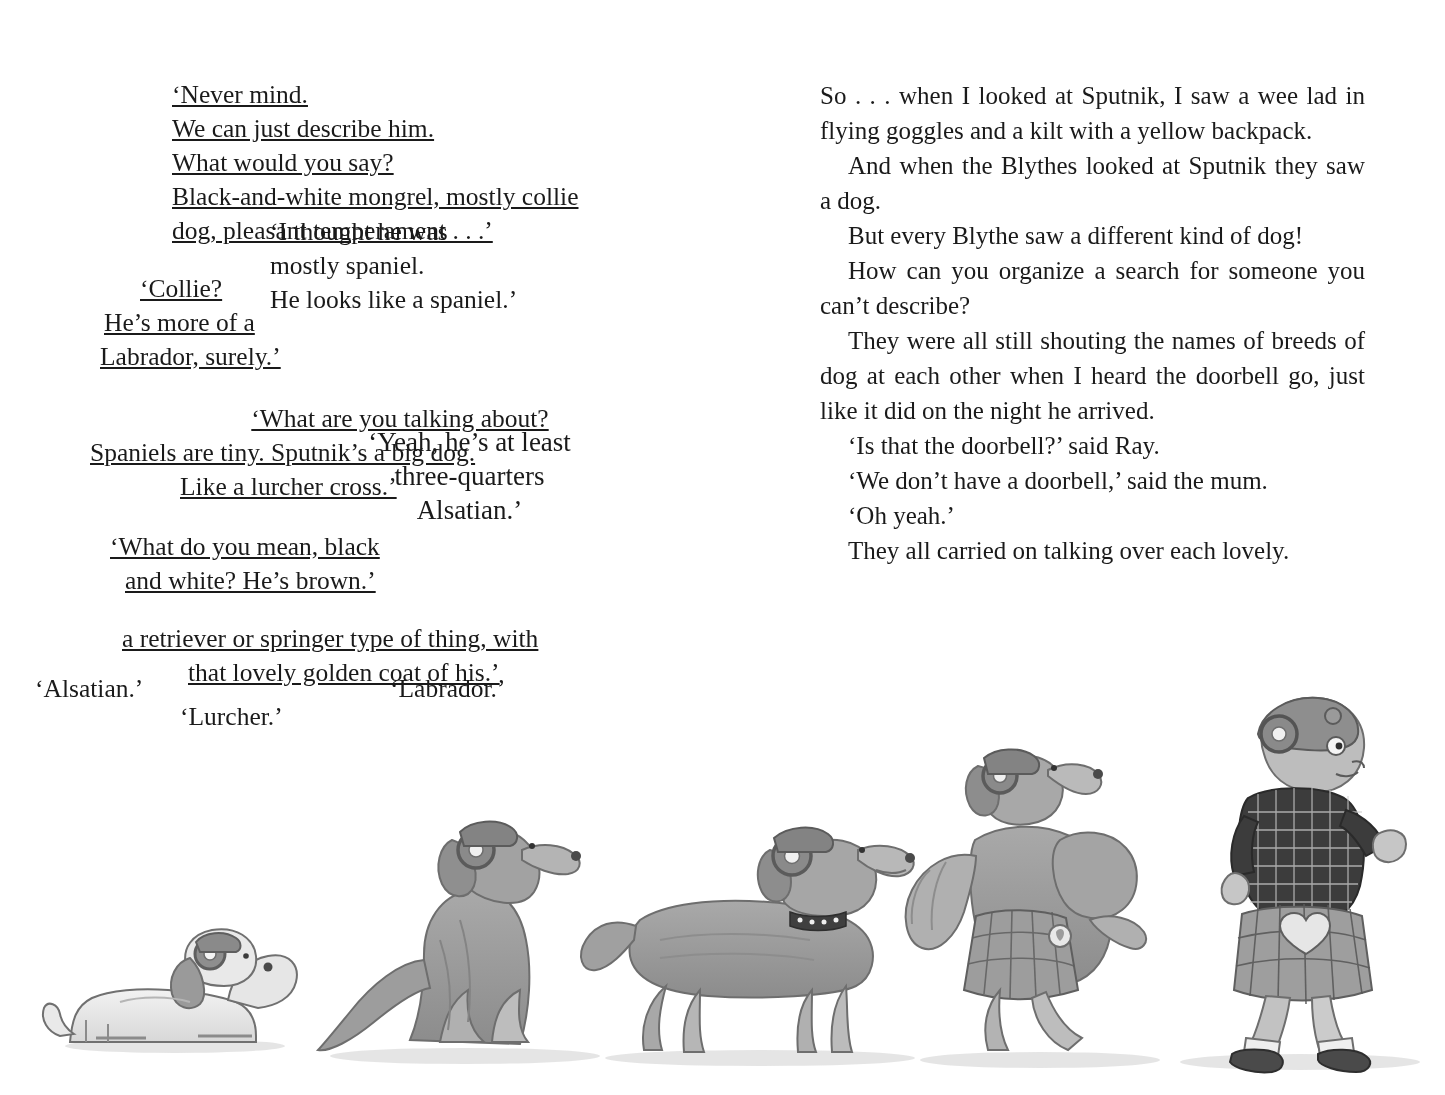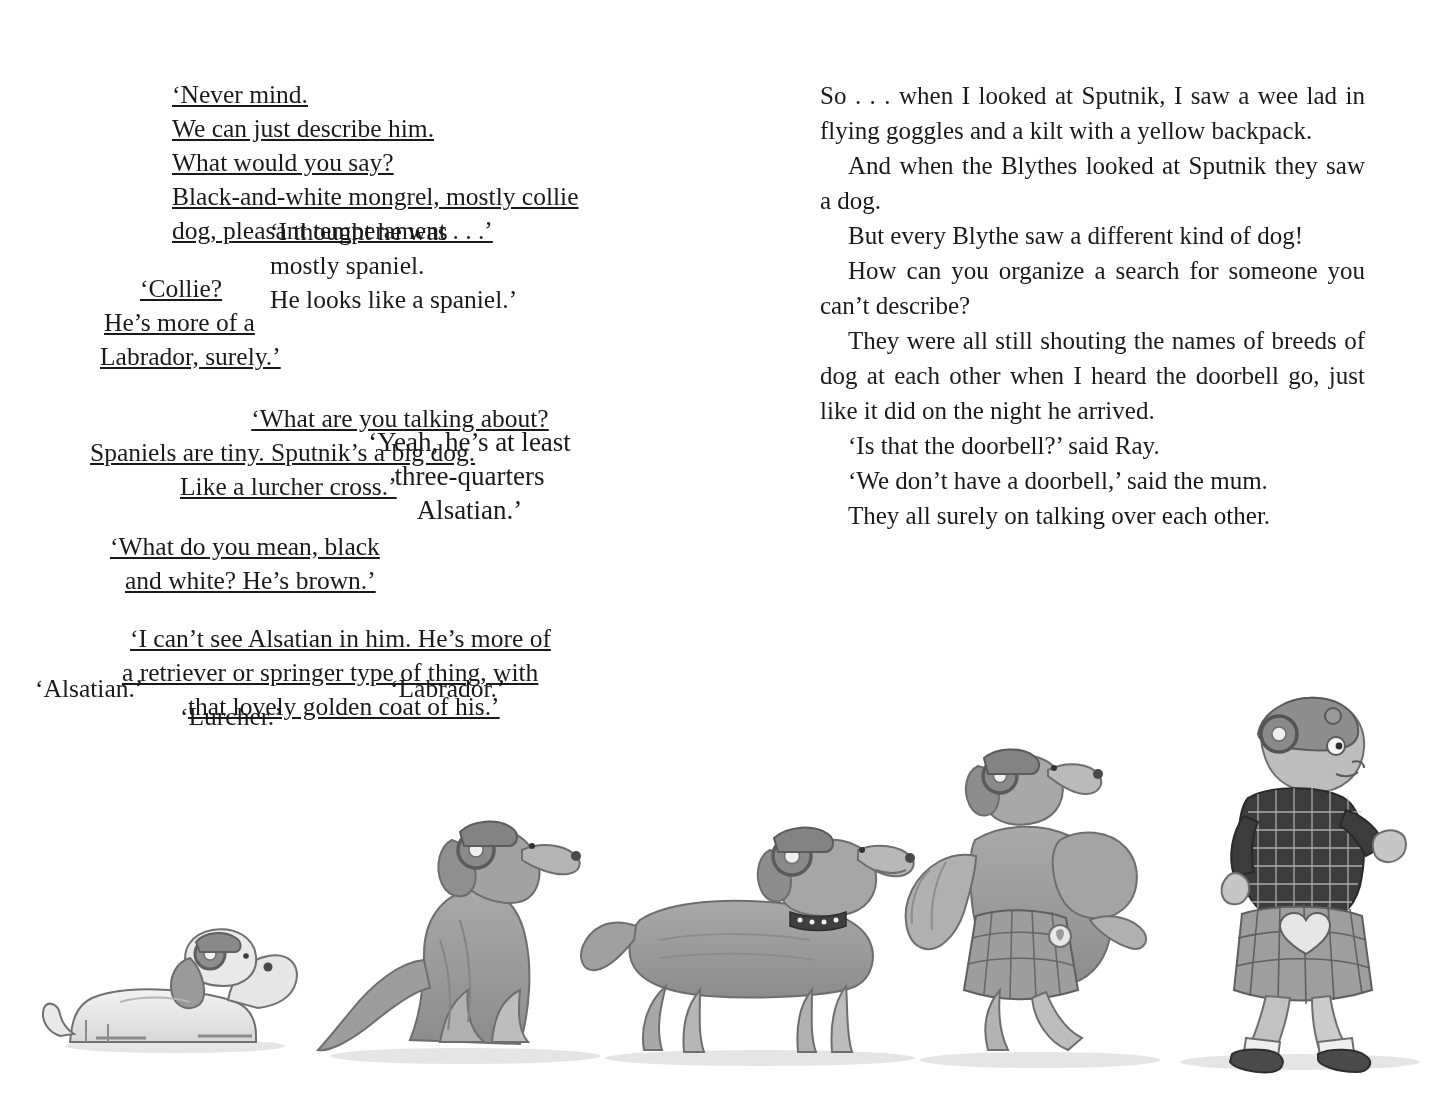--- a/index.html
+++ b/index.html
@@ -146,21 +146,20 @@
       <div class="l3" style="margin-left:0">Spaniels are tiny. Sputnik’s a big dog.</div>
       <div class="l1" style="margin-left:90px">Like a lurcher cross.’</div>
     </div>
 
     <div class="speech sp-6">
       <div class="l1" style="margin-left:30px">‘What do you mean, black</div>
       <div class="l2" style="margin-left:45px">and white? He’s brown.’</div>
     </div>
 
     <div class="speech sp-7">
-      <div class="l1" style="margin-left:50px">‘I can’t see Alsatian in him. He’s more of</div>
       <div class="l2" style="margin-left:42px">a retriever or springer type of thing, with</div>
       <div class="l3" style="margin-left:108px">that lovely golden coat of his.’</div>
     </div>
   </div>
 
   <div class="sp-3">
     <div>‘I thought he was</div>
     <div>mostly spaniel.</div>
     <div>He looks like a spaniel.’</div>
   </div>
@@ -182,21 +181,22 @@
   </div>
 
   <div class="col-right">
     <p class="para">So . . . when I looked at Sputnik, I saw a wee lad in flying goggles and a kilt with a yellow backpack.</p>
     <p class="para indent">And when the Blythes looked at Sputnik they saw a dog.</p>
     <p class="para indent">But every Blythe saw a different kind of dog!</p>
     <p class="para indent">How can you organize a search for someone you can’t describe?</p>
     <p class="para indent">They were all still shouting the names of breeds of dog at each other when I heard the doorbell go, just like it did on the night he arrived.</p>
     <p class="para indent">‘Is that the doorbell?’ said Ray.</p>
     <p class="para indent">‘We don’t have a doorbell,’ said the mum.</p>
-    <p class="para indent">They all surely on talking over each other.</p>
+    <p class="para indent">‘Oh yeah.’</p>
+    <p class="para indent">They all carried on talking over each lovely.</p>
   </div>
 
   <div class="illustration">
     <svg viewBox="0 0 1445 405" width="1445" height="405">
       <defs>
         <linearGradient id="fur" x1="0" y1="0" x2="0" y2="1">
           <stop offset="0%" stop-color="#a9a9a9"></stop>
           <stop offset="100%" stop-color="#8c8c8c"></stop>
         </linearGradient>
         <linearGradient id="furLight" x1="0" y1="0" x2="0" y2="1">

